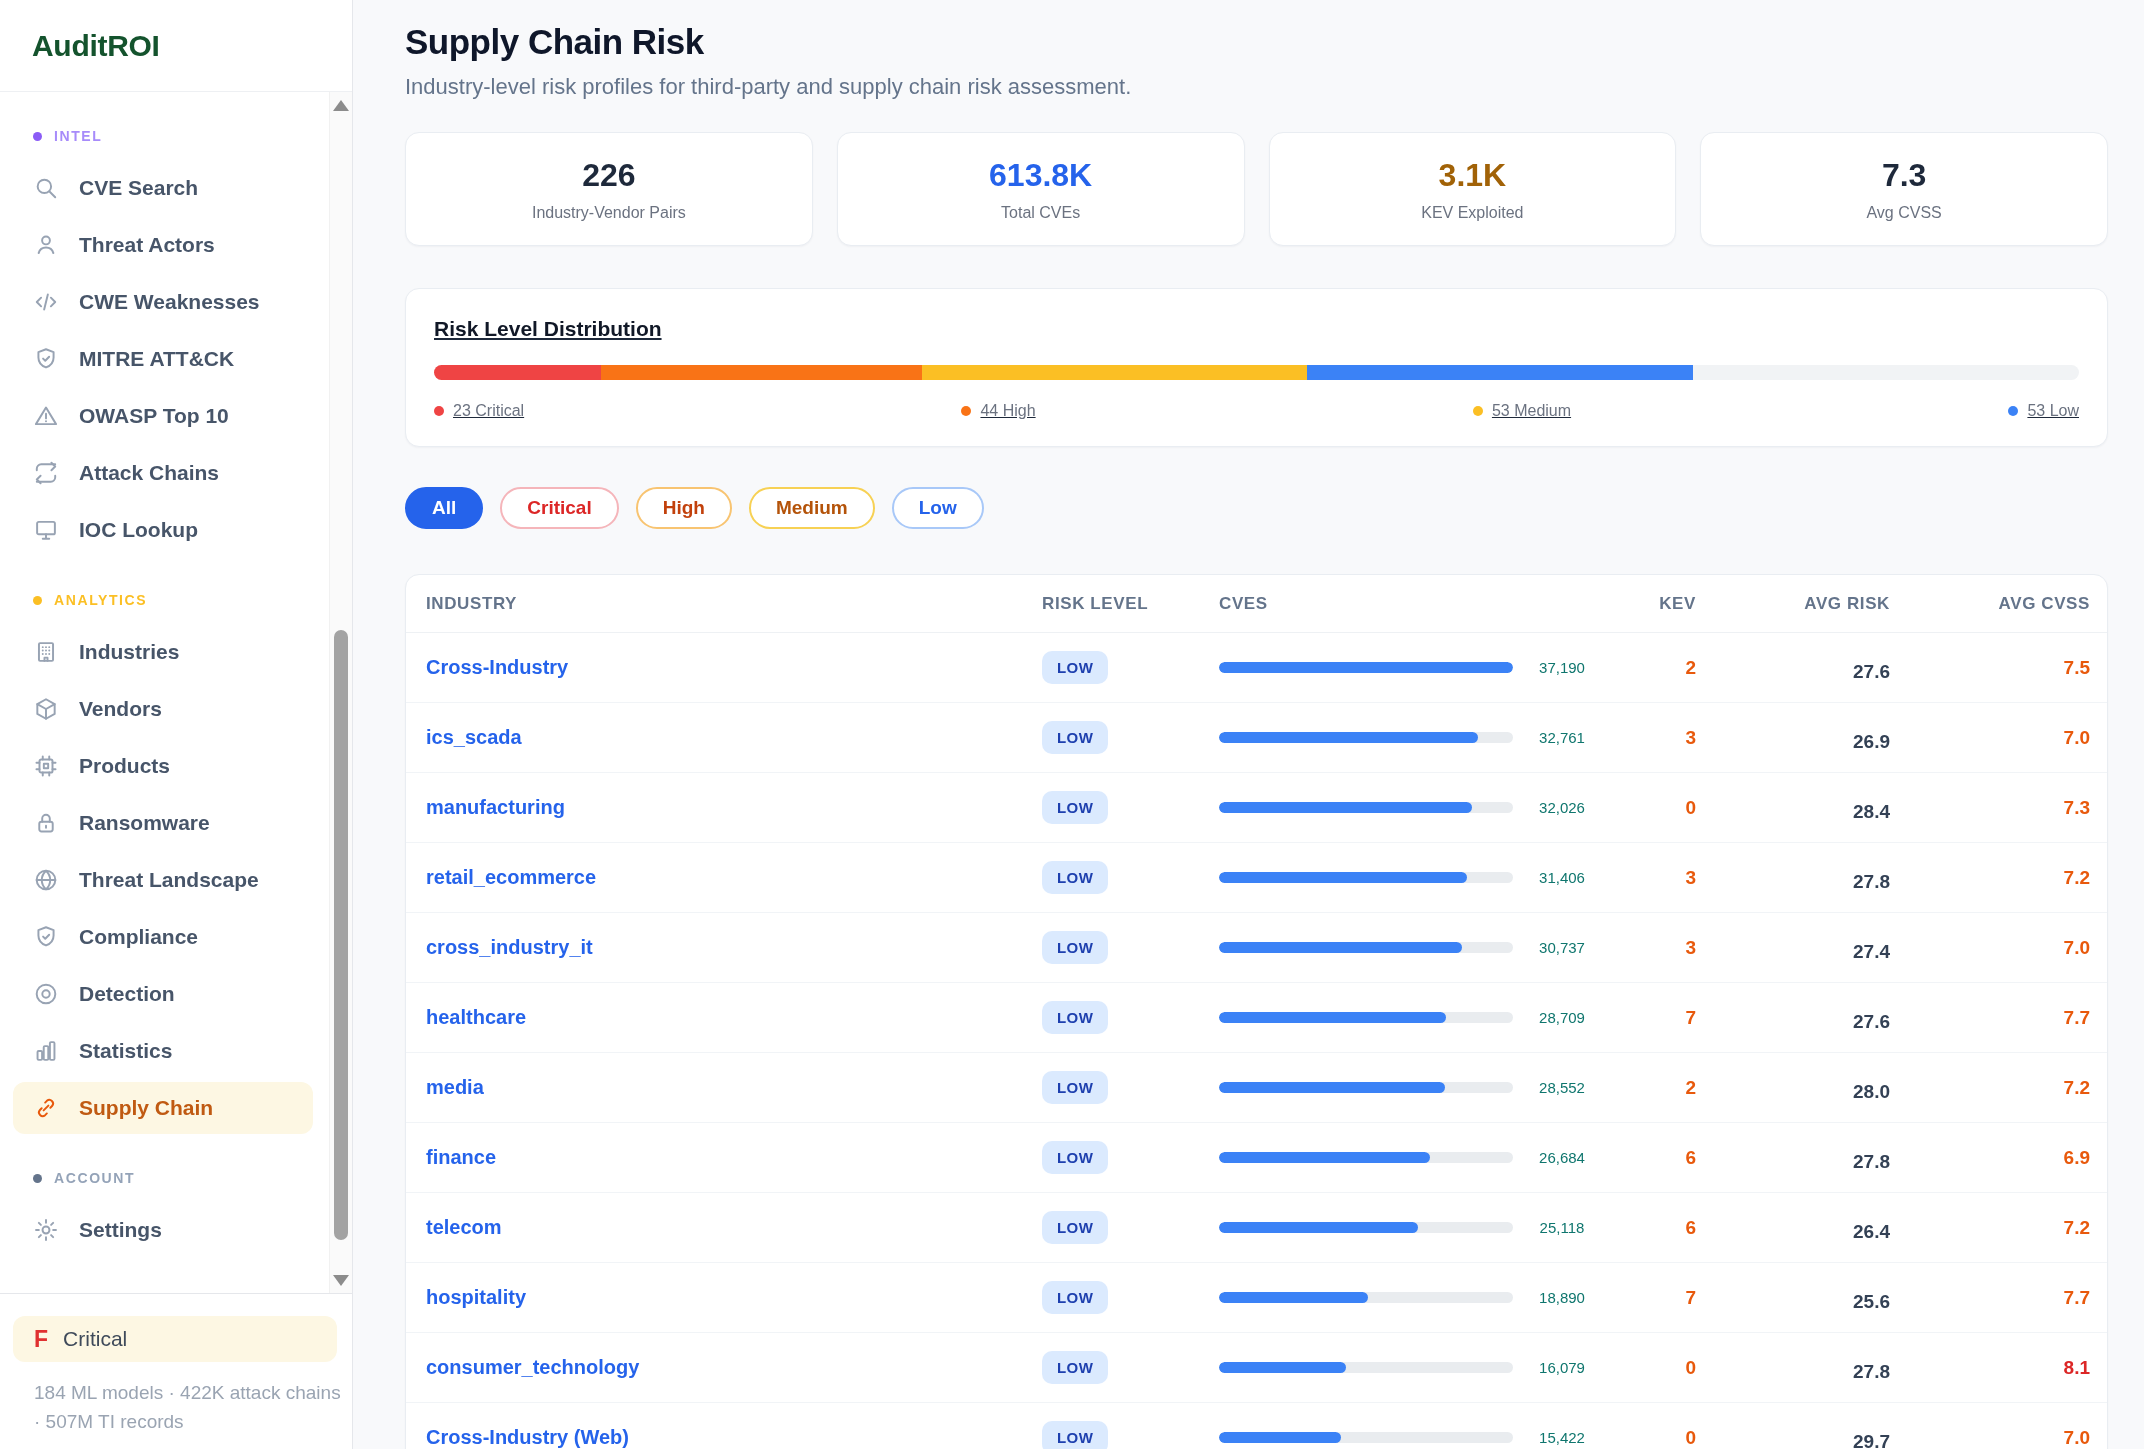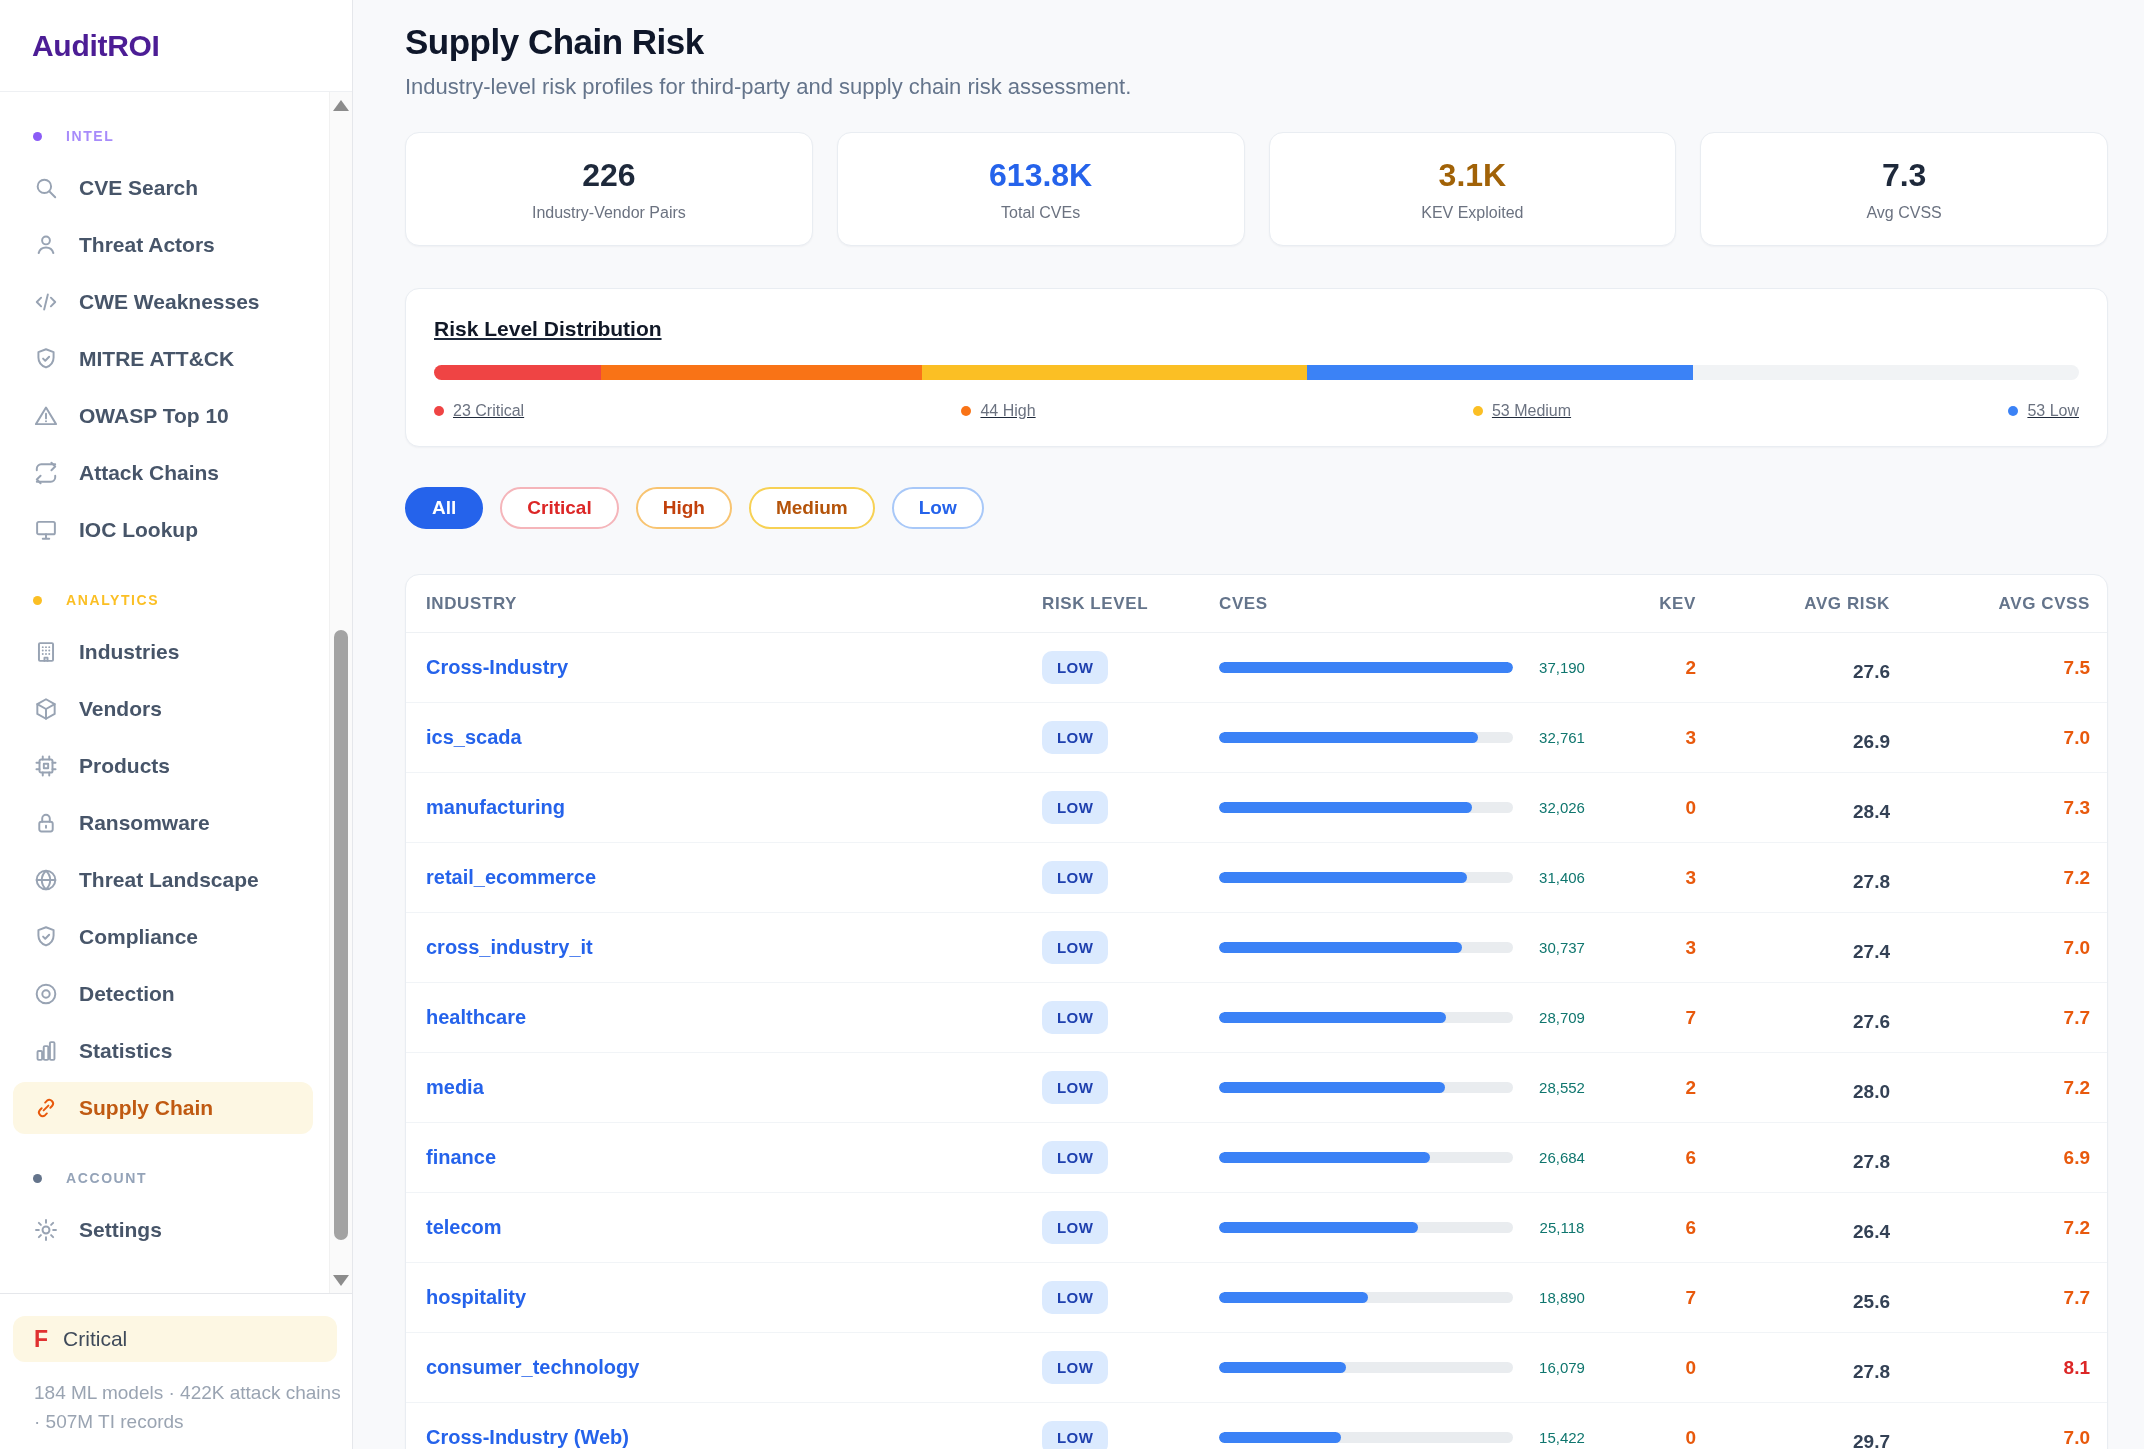--- a/index.html
+++ b/index.html
@@ -18,24 +18,24 @@
     background: #ffffff;
     border-right: 1px solid #e5e7eb;
     display: flex; flex-direction: column;
   }
   .logo-area {
     height: 92px; min-height: 92px;
     display: flex; align-items: center;
     padding-left: 32px;
     border-bottom: 1px solid #eef0f3;
   }
-  .logo { font-size: 30px; font-weight: 800; color: #4c1d95; letter-spacing: -0.3px; }
+  .logo { font-size: 30px; font-weight: 800; color: #14532d; letter-spacing: -0.3px; }
   .nav { flex: 1; overflow: hidden; padding-left: 13px; }
   .section-label {
-    display: flex; align-items: center; gap: 24px;
+    display: flex; align-items: center; gap: 12px;
     padding-left: 20px; margin: 36px 0 18px;
     font-size: 14px; font-weight: 700; letter-spacing: 1.6px;
   }
   .section-label .dot { width: 9px; height: 9px; border-radius: 50%; }
   .nav-item {
     width: 300px; height: 52px; margin-bottom: 5px;
     display: flex; align-items: center; gap: 20px;
     padding-left: 20px; border-radius: 12px;
     font-size: 21px; font-weight: 600; color: #475569;
     cursor: pointer;

